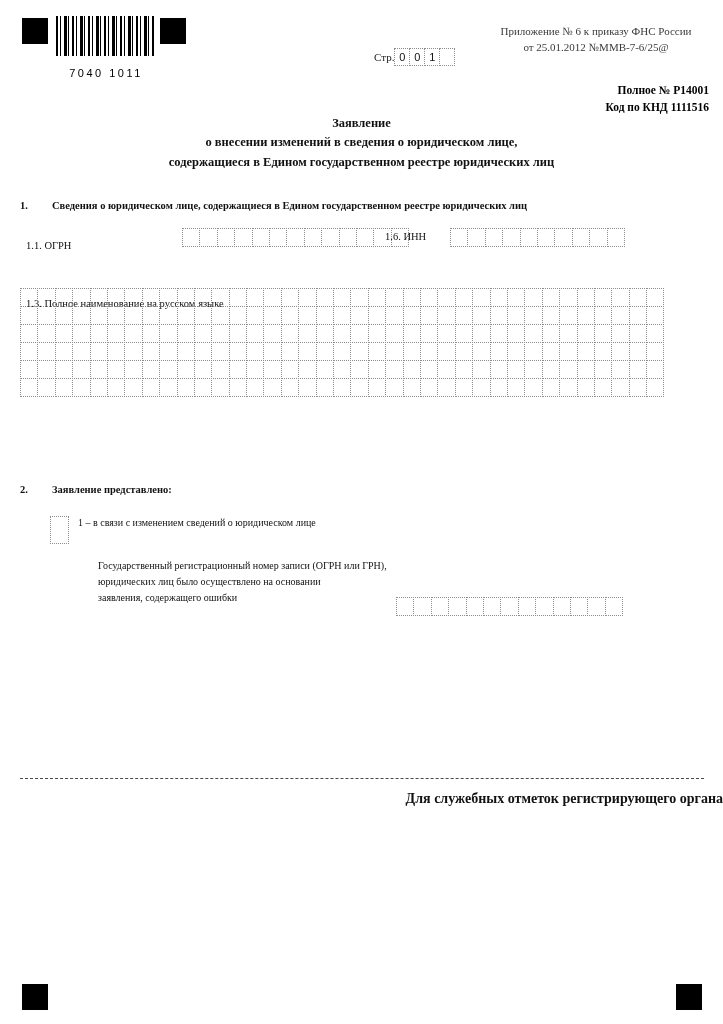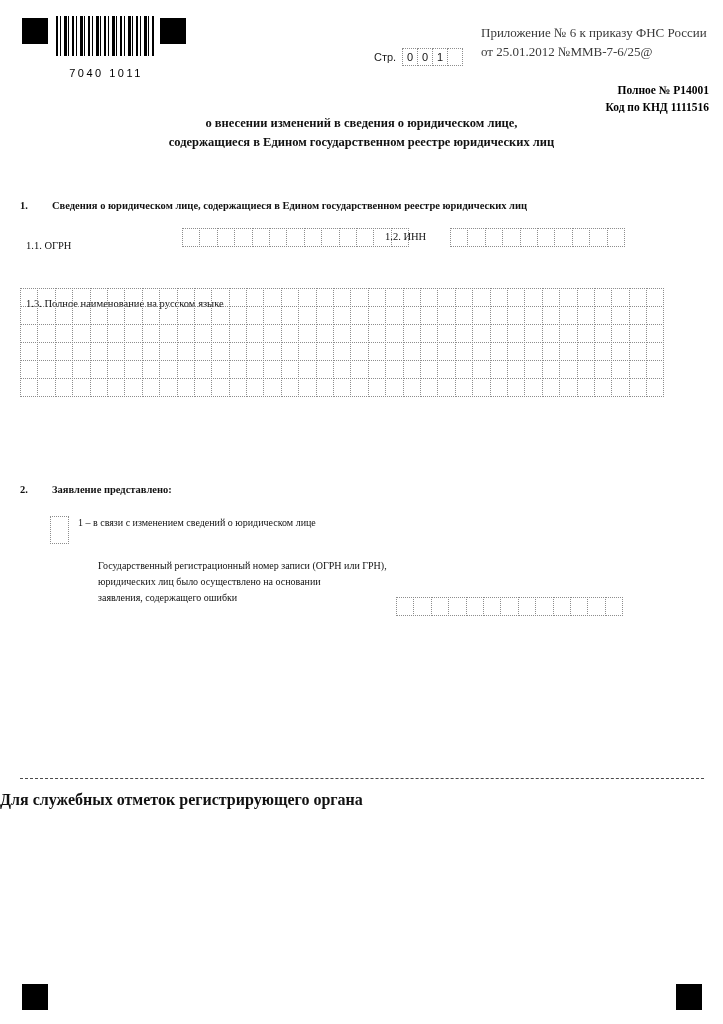--- a/index.html
+++ b/index.html
@@ -52,37 +52,37 @@
     margin-top: 11px;
     color: #000;
   }
 
   
   #appendix-note {
     position: absolute;
     right: 12px;
     top: 24px;
     width: 230px;
-    font-size: 13px;
+    text-align: center;
+    font-size: 11px;
     line-height: 1.45;
     color: #3a3a3a;
   }
 
   
   #page-number-row {
     position: absolute;
     left: 374px;
     top: 48px;
     display: flex;
     align-items: center;
   }
   #page-number-label {
-    font-family: Liberation Sans, sans-serif;
+    font-family: Liberation Serif, serif;
     font-size: 11px;
-    margin-right: 6px;
     color: #1a1a1a;
   }
 
   
   #form-code {
     position: absolute;
     right: 14px;
     top: 82px;
     text-align: right;
     font-weight: bold;
@@ -201,23 +201,23 @@
     left: 20px;
     top: 778px;
     width: 684px;
     border-top: 1px dashed #4a4a4a;
   }
   #official-title {
     position: absolute;
     left: 0;
     top: 791px;
     width: 723px;
-    text-align: left;
+    text-align: right;
     font-weight: bold;
-    font-size: 16px;
+    font-size: 14px;
   }
 </style>
 </head>
 <body>
 
 <div class="marker" id="marker-top-left"></div>
 <div class="marker" id="marker-top-right"></div>
 <div class="marker" id="marker-bot-left"></div>
 <div class="marker" id="marker-bot-right"></div>
 
@@ -240,20 +240,21 @@
       <div class="cell"></div>
     </span>
 </div>
 
 <div id="form-code">
   <div>Полное № Р14001</div>
   <div>Код по КНД 1111516</div>
 </div>
 
 <div id="doc-title">
+  <div>Заявление</div>
   <div>о внесении изменений в сведения о юридическом лице,</div>
   <div>содержащиеся в Едином государственном реестре юридических лиц</div>
 </div>
 
 <div class="section-heading" id="section1-heading">
   <span class="num">1.</span>
   <span>Сведения о юридическом лице, содержащиеся в Едином государственном реестре юридических лиц</span>
 </div>
 
 <div class="field-label" id="ogrn-label">1.1.  ОГРН</div>
@@ -266,21 +267,21 @@
     <div class="cell"></div>
     <div class="cell"></div>
     <div class="cell"></div>
     <div class="cell"></div>
     <div class="cell"></div>
     <div class="cell"></div>
     <div class="cell"></div>
     <div class="cell"></div>
   </div>
 
-<div class="field-label" id="inn-label">1.2.  ИНН</div>
+<div class="field-label" id="inn-label">1.6.  ИНН</div>
 <div class="cellrow" id="inn-cells">
     <div class="cell"></div>
     <div class="cell"></div>
     <div class="cell"></div>
     <div class="cell"></div>
     <div class="cell"></div>
     <div class="cell"></div>
     <div class="cell"></div>
     <div class="cell"></div>
     <div class="cell"></div>

